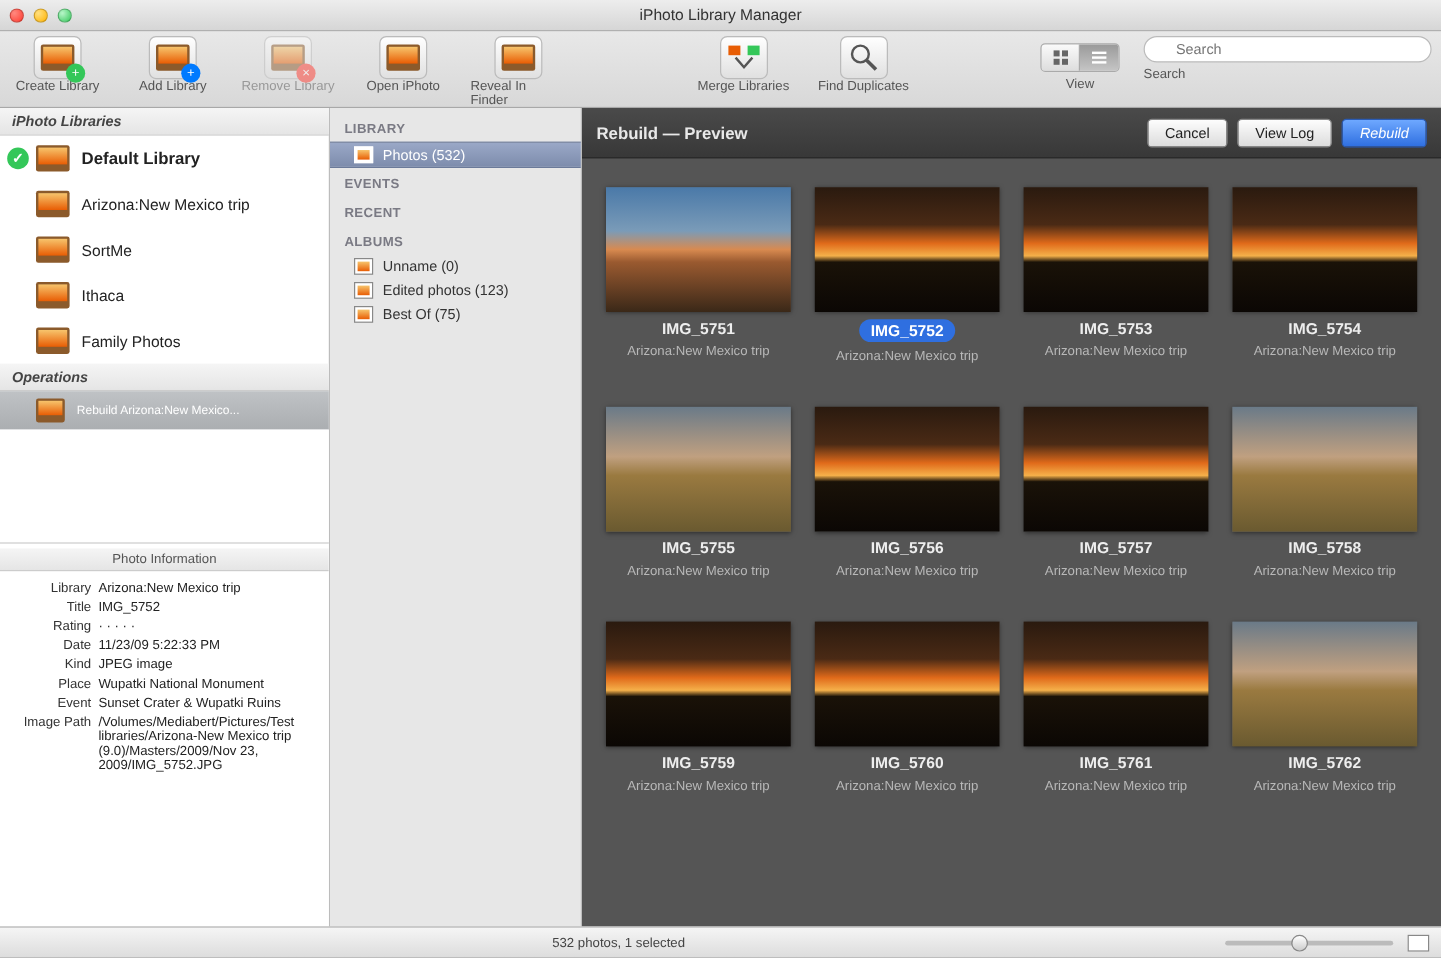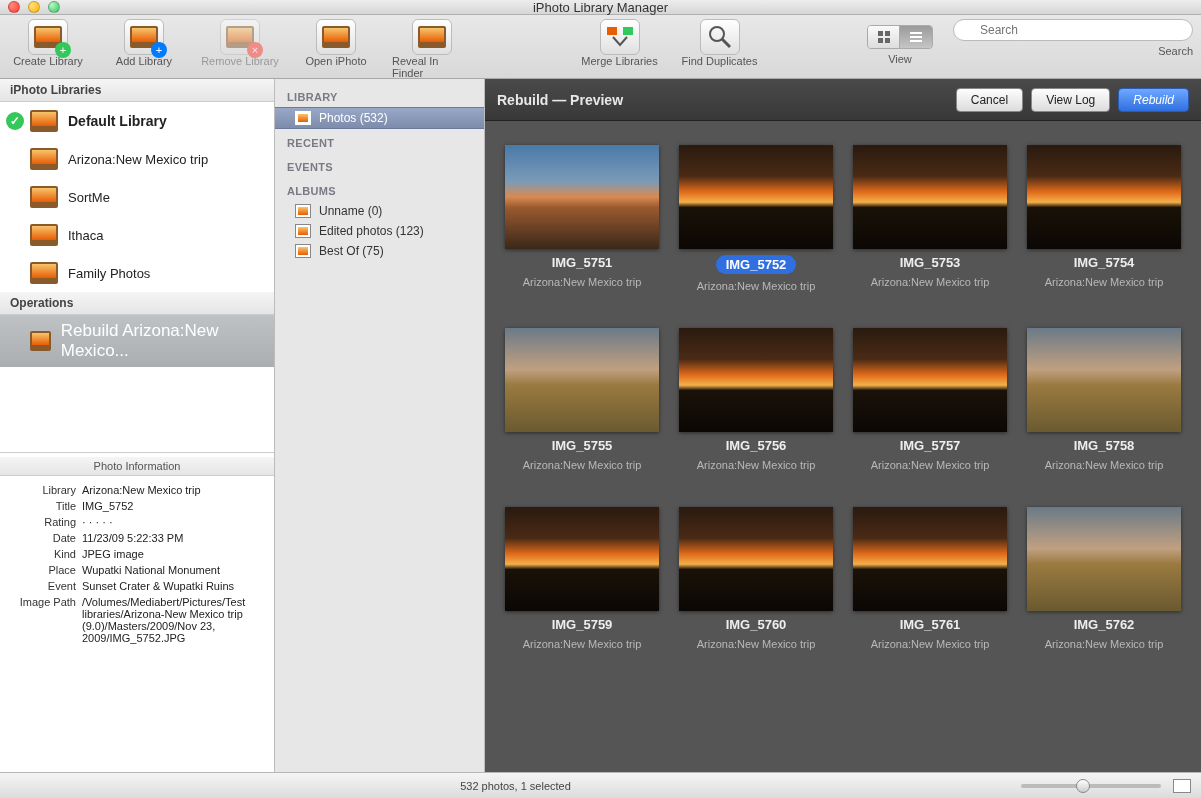--- a/index.html
+++ b/index.html
@@ -1,19 +1,19 @@
 <!DOCTYPE html>
 <html><head>
 <meta charset="utf-8">
 <style>
 * { box-sizing: border-box; margin: 0; padding: 0; font-family: "Lucida Grande", "Helvetica Neue", Arial, sans-serif; }
 body { width: 1201px; height: 798px; background: #ececec; overflow: hidden; display: flex; flex-direction: column; }
 
 
-.titlebar { height: 15px; background: linear-gradient(#ededed,#d6d6d6); border-bottom: 1px solid #b0b0b0; display: flex; align-items: center; position: relative; }
+.titlebar { height: 26px; background: linear-gradient(#ededed,#d6d6d6); border-bottom: 1px solid #b0b0b0; display: flex; align-items: center; position: relative; }
 .traffic { display: flex; gap: 8px; margin-left: 8px; }
 .traffic span { width: 12px; height: 12px; border-radius: 50%; display: inline-block; border: 1px solid rgba(0,0,0,0.2);}
 .tl-close { background: radial-gradient(circle at 30% 30%, #ff8a80,#ff3b30); }
 .tl-min   { background: radial-gradient(circle at 30% 30%, #ffe082,#ffb300); }
 .tl-zoom  { background: radial-gradient(circle at 30% 30%, #b9f6ca,#34c759); }
 .titlebar .title { position: absolute; left: 0; right: 0; text-align: center; font-size: 13px; color: #333; }
 
 
 .toolbar { height: 64px; background: linear-gradient(#e8e8e8,#d8d8d8); border-bottom: 1px solid #a8a8a8; display: flex; align-items: flex-start; padding: 4px 8px 0 8px; }
 .tool-group { display: flex; gap: 16px; }
@@ -26,36 +26,36 @@
 .b-green{background:#34c759;} .b-blue{background:#007aff;} .b-red{background:#ff3b30;}
 
 .toolbar-spacer { flex: 1; }
 .tool-center { display:flex; gap:20px; }
 .tool-right { display:flex; align-items:flex-start; gap:20px; }
 .segmented { display:flex; border:1px solid #aaa; border-radius:4px; overflow:hidden; height:24px; margin-top:6px;}
 .segmented div{width:32px;display:flex;align-items:center;justify-content:center;background:linear-gradient(#fafafa,#ddd);}
 .segmented div:first-child{border-right:1px solid #aaa;}
 .segmented div.active{background:linear-gradient(#9a9a9a,#c5c5c5);color:#fff;}
 .view-col{display:flex;flex-direction:column;align-items:center;font-size:11px;color:#555;gap:4px;}
-.search-wrap{display:flex;flex-direction:column;align-items:flex-end;font-size:11px;color:#555;gap:4px;}
+.search-wrap{display:flex;flex-direction:column;align-items:flex-start;font-size:11px;color:#555;gap:4px;}
 .search-box{width:240px;height:22px;border-radius:11px;border:1px solid #bbb;background:#fff;padding:0 10px 0 26px;font-size:12px;position:relative;}
 .search-icon-pos{position:absolute;left:8px;top:3px;color:#888;font-size:13px;}
 .search-wrap-inner{position:relative;}
 
 
 .main { flex:1; display:flex; min-height:0; }
 .left-col { width:275px; display:flex; flex-direction:column; border-right:1px solid #bcbcbc; background:#fff;}
-.left-header { background:linear-gradient(#f5f5f5,#e5e5e5); font-size:12px; font-weight:bold; color:#444; padding:4px 10px; border-bottom:1px solid #ccc;}
+.left-header { background:linear-gradient(#f5f5f5,#e5e5e5); font-size:12px; font-weight:bold; color:#444; padding:4px 10px; border-bottom:1px solid #ccc;font-style:italic;}
 .lib-list { flex:0 0 auto; }
 .lib-item { display:flex; align-items:center; gap:10px; padding:8px 10px 8px 30px; font-size:13px; color:#222; position:relative;}
 .lib-item.default { font-weight:bold; font-size:14px; }
 .lib-item .check { position:absolute; left:6px; color:#34c759; font-size:16px; width:18px;height:18px;border-radius:50%;background:#34c759;color:#fff;display:flex;align-items:center;justify-content:center;font-size:12px;}
 .lib-icon { width:28px;height:22px;background:#8b5a2b;border-radius:2px;position:relative;}
 .lib-icon::after{content:"";position:absolute;top:2px;left:2px;right:2px;bottom:6px;background:linear-gradient(#f7c46c,#e85d04);}
-.op-item { display:flex; align-items:center; gap:10px; padding:6px 14px 6px 30px; font-size:17px; background:linear-gradient(#bfc2c5,#abaeb1); color:#fff;}
+.op-item { display:flex; align-items:center; gap:10px; padding:6px 14px 6px 30px; font-size:10px; background:linear-gradient(#bfc2c5,#abaeb1); color:#fff;}
 .op-item .lib-icon{width:24px;height:20px;}
 .ops-spacer { flex:1; background:#fff; min-height:40px;}
 .info-panel { border-top:1px solid #ccc; background:#fff; font-size:11px; padding:4px 0 8px 0; height:320px;overflow:auto;}
 .info-title { text-align:center; font-size:11px; color:#555; background:linear-gradient(#f5f5f5,#e5e5e5); border-bottom:1px solid #ccc;padding:3px 0;margin-bottom:6px;}
 .info-row { display:flex; padding:2px 10px; }
 .info-row .k { width:72px; text-align:right; color:#333; padding-right:6px;}
 .info-row .v { flex:1; color:#222; word-break:break-word;}
 
 
 .mid-col { width:210px; background:#e7e7e7; border-right:1px solid #bcbcbc; padding-top:4px;}
@@ -275,22 +275,22 @@
         </div>
     </div>
   </div>
 
   <div class="mid-col">
     <div class="mid-sec-h">LIBRARY</div>
     <div class="mid-item selected">
       <span class="mi"></span>
       <span>Photos (532)</span>
     </div>
+    <div class="mid-sec-h">EVENTS</div>
     <div class="mid-sec-h">RECENT</div>
-    <div class="mid-sec-h">EVENTS</div>
     <div class="mid-sec-h">ALBUMS</div>
     <div id="albums-list">
         <div class="mid-item">
           <span class="mi"></span>
           <span>Unname (0)</span>
         </div>
         <div class="mid-item">
           <span class="mi"></span>
           <span>Edited photos (123)</span>
         </div>

